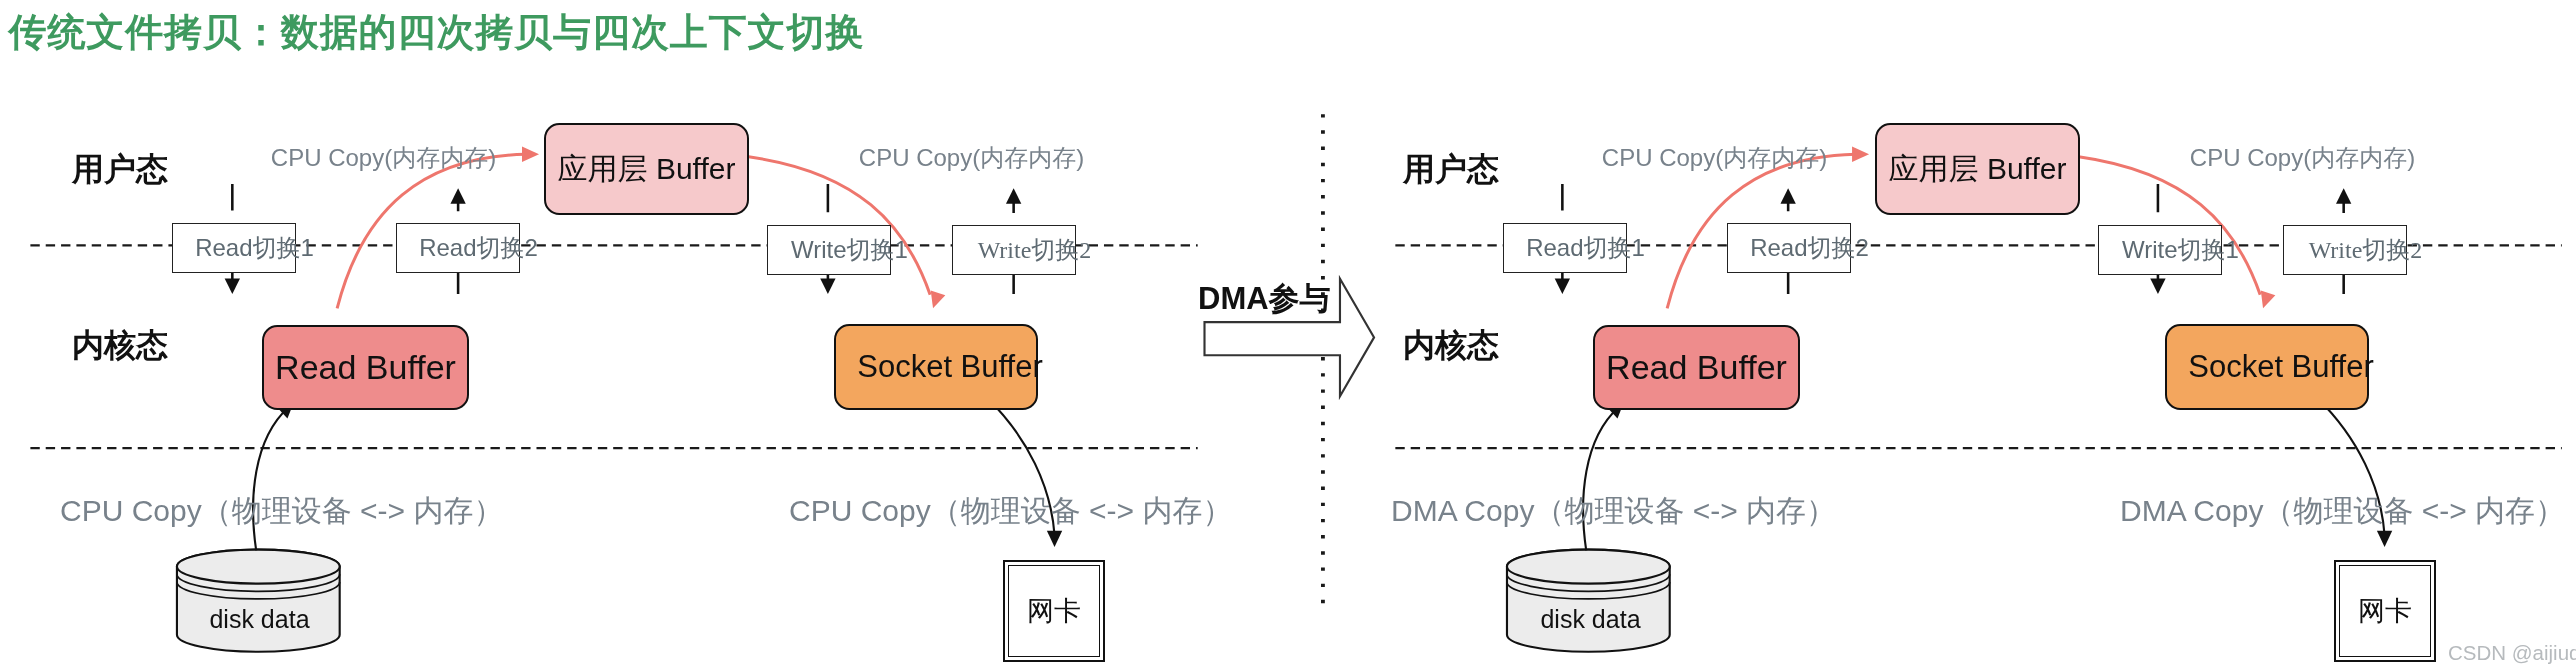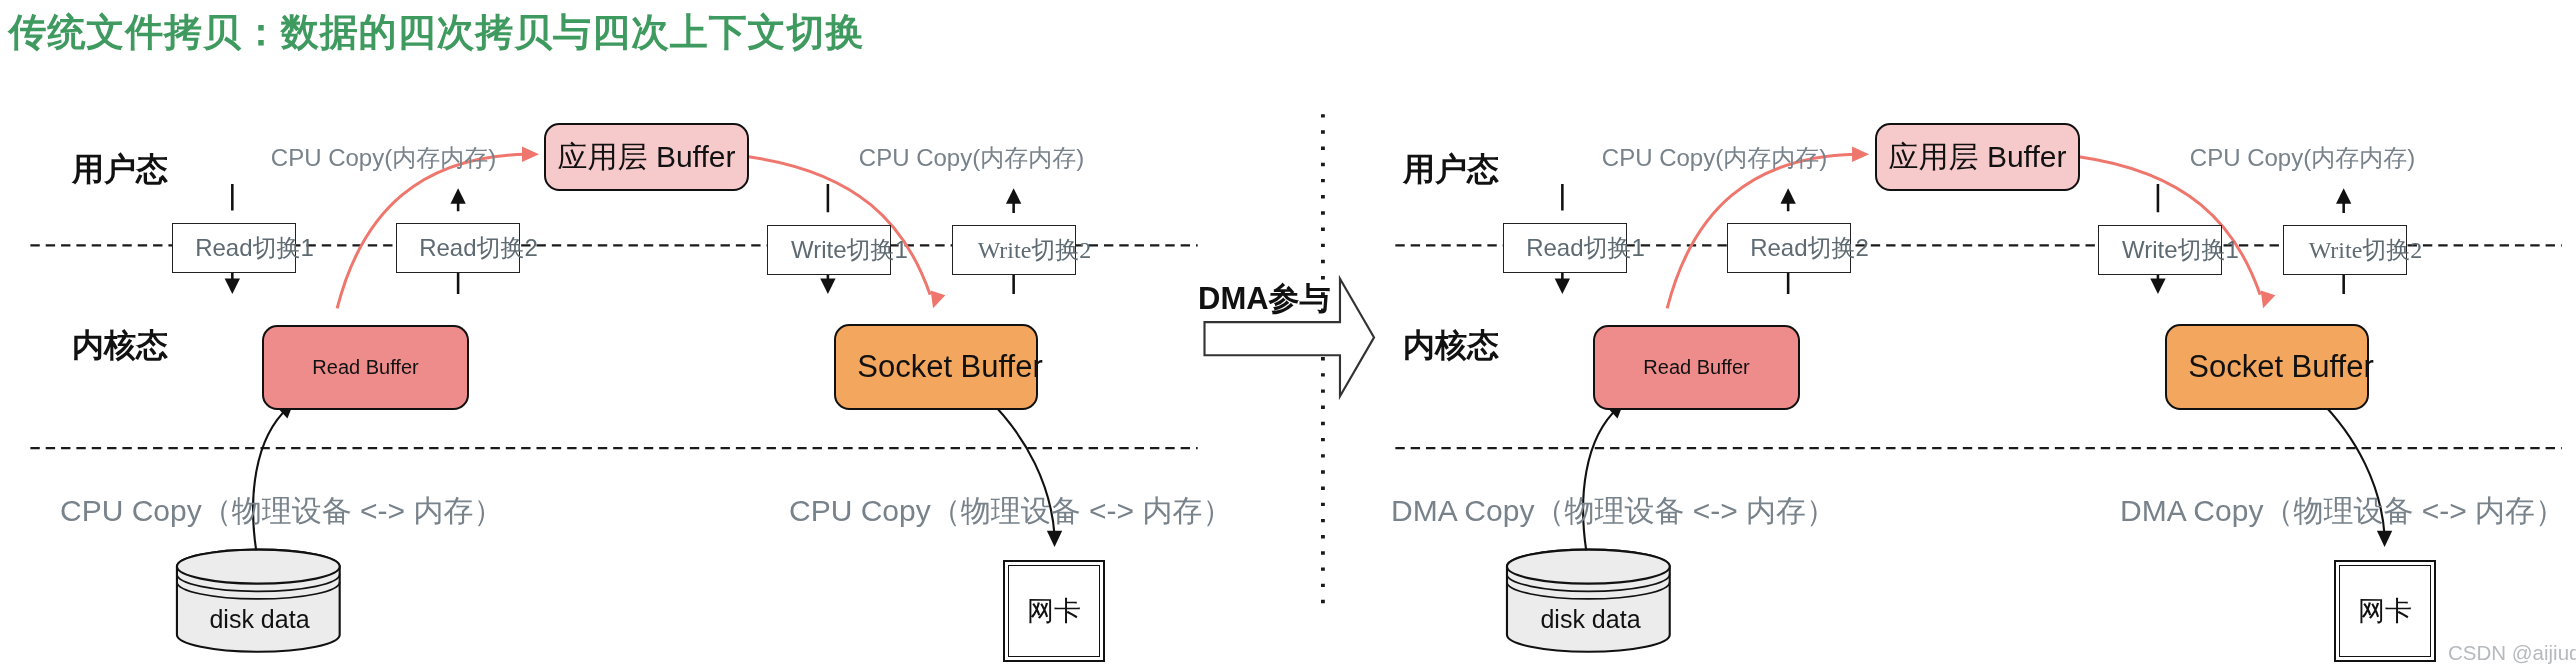--- a/index.html
+++ b/index.html
@@ -17,22 +17,22 @@
   .cpu-copy-write{left:831px;top:130px;width:281px;}
   .bottom-copy{font-size:30px;color:#78828b;text-align:left;}
   .disk-copy{left:60px;top:479px;width:436px;}
   .nic-copy{left:789px;top:479px;width:436px;}
   .switch-box{width:124px;height:50px;border:1.7px solid #222;background:#fff;
     display:flex;align-items:center;justify-content:center;font-size:24px;color:#5e6a72;box-sizing:border-box;padding-left:41px;}
   .rs1{left:172px;top:211px;} .rs2{left:396px;top:211px;}
   .ws1{left:767px;top:213px;} .ws2{left:952px;top:213px;font-family:Liberation Serif, serif;}
   .buffer-box{display:flex;align-items:center;justify-content:center;border:2.1px solid #111;
     border-radius:15.3px;font-size:30px;color:#111;box-sizing:border-box;}
-  .app-buffer{left:544px;top:111px;width:205px;height:68px;background:#f6c9cb;}
-  .read-buffer{left:262px;top:313px;width:207px;height:85px;background:#ee8c8c;font-size:20px;}
+  .app-buffer{left:544px;top:111px;width:205px;height:92px;background:#f6c9cb;}
+  .read-buffer{left:262px;top:313px;width:207px;height:85px;background:#ee8c8c;font-size:34px;}
   .socket-buffer{left:834px;top:312px;width:204px;height:86px;background:#f3a65e;font-size:31px;padding-left:28px;}
   .disk-label{left:176px;top:593px;width:167px;text-align:center;font-size:25px;color:#111;}
   .nic-box{left:1003px;top:548px;width:102px;height:102px;border:2.6px solid #111;box-sizing:border-box;background:#fff;}
   .nic-inner{position:absolute;left:3.4px;top:3.4px;right:3.4px;bottom:3.4px;border:1.7px solid #111;
     display:flex;align-items:center;justify-content:center;font-size:27px;color:#111;}
   .dma-label{position:absolute;left:1198px;top:278px;font-size:31px;font-weight:bold;color:#111;white-space:nowrap;}
   .watermark{position:absolute;left:2448px;top:641px;font-size:20.5px;color:#b6babd;white-space:nowrap;}
 </style>
 </head>
 <body>

